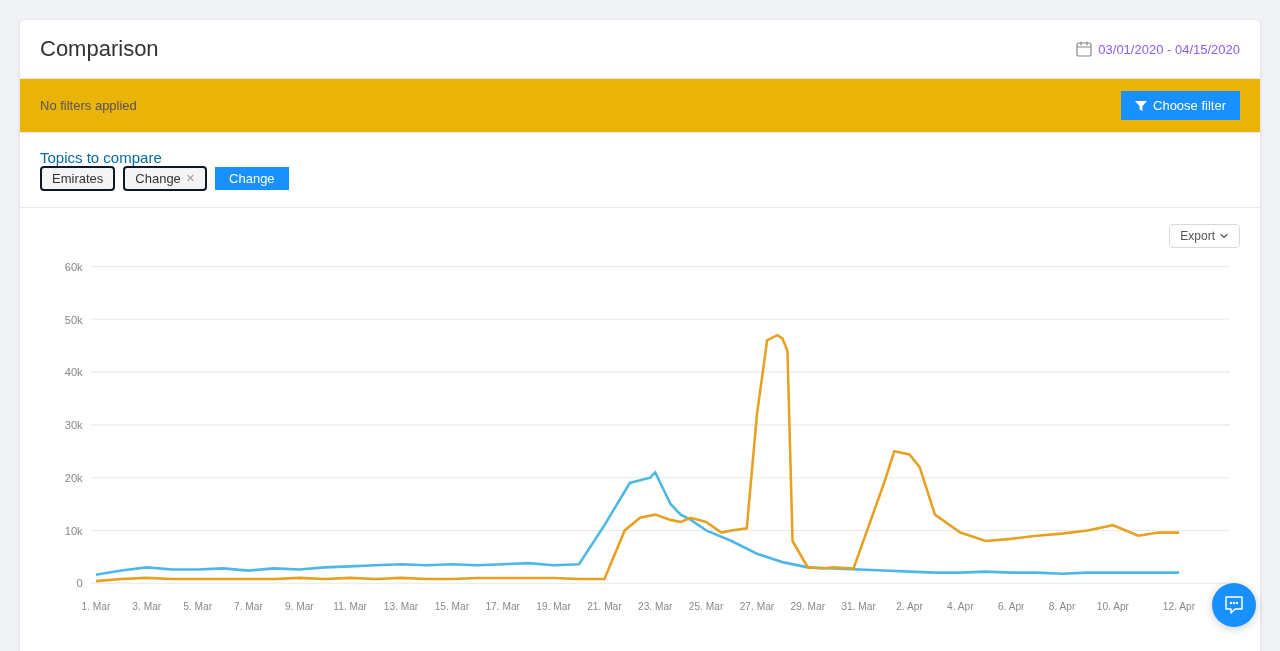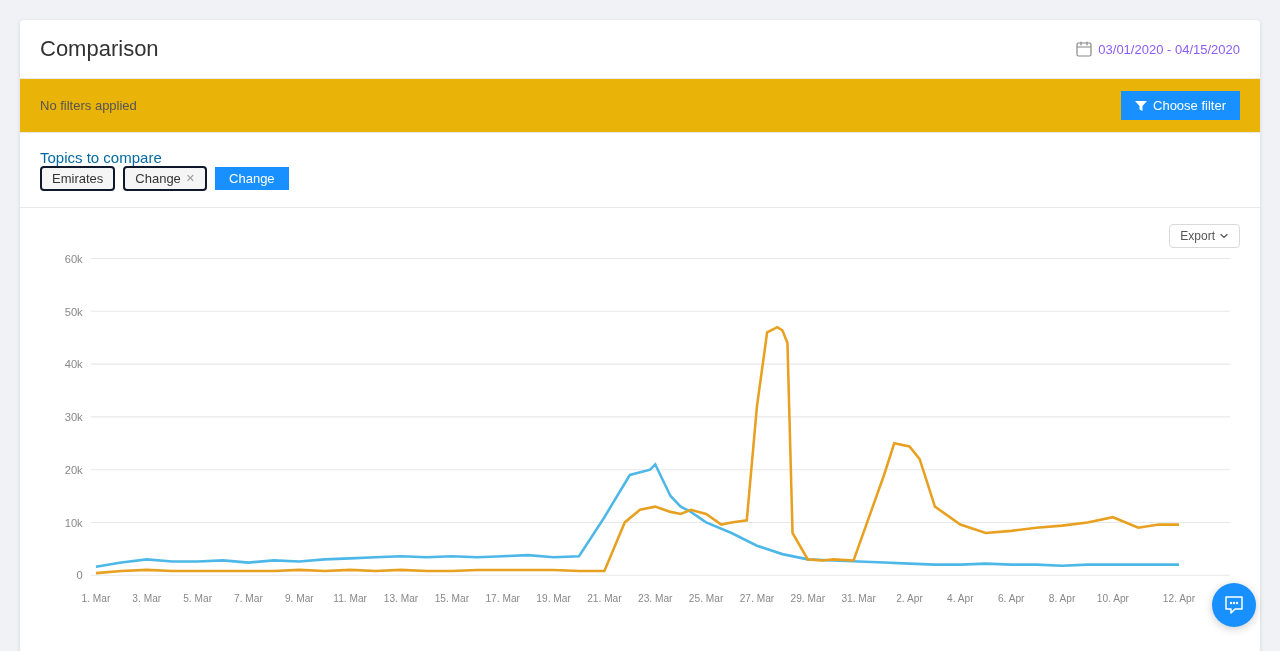--- a/index.html
+++ b/index.html
@@ -103,20 +103,21 @@
       font-size: 13px;
       cursor: pointer;
     }
     .chart-container {
       padding: 16px 20px 20px;
       position: relative;
     }
     .export-btn-wrap {
       display: flex;
       justify-content: flex-end;
+      margin-bottom: 8px;
     }
     .export-btn {
       background: white;
       border: 1px solid #d9d9d9;
       border-radius: 4px;
       padding: 4px 10px;
       font-size: 12px;
       color: #555;
       cursor: pointer;
       display: flex;

